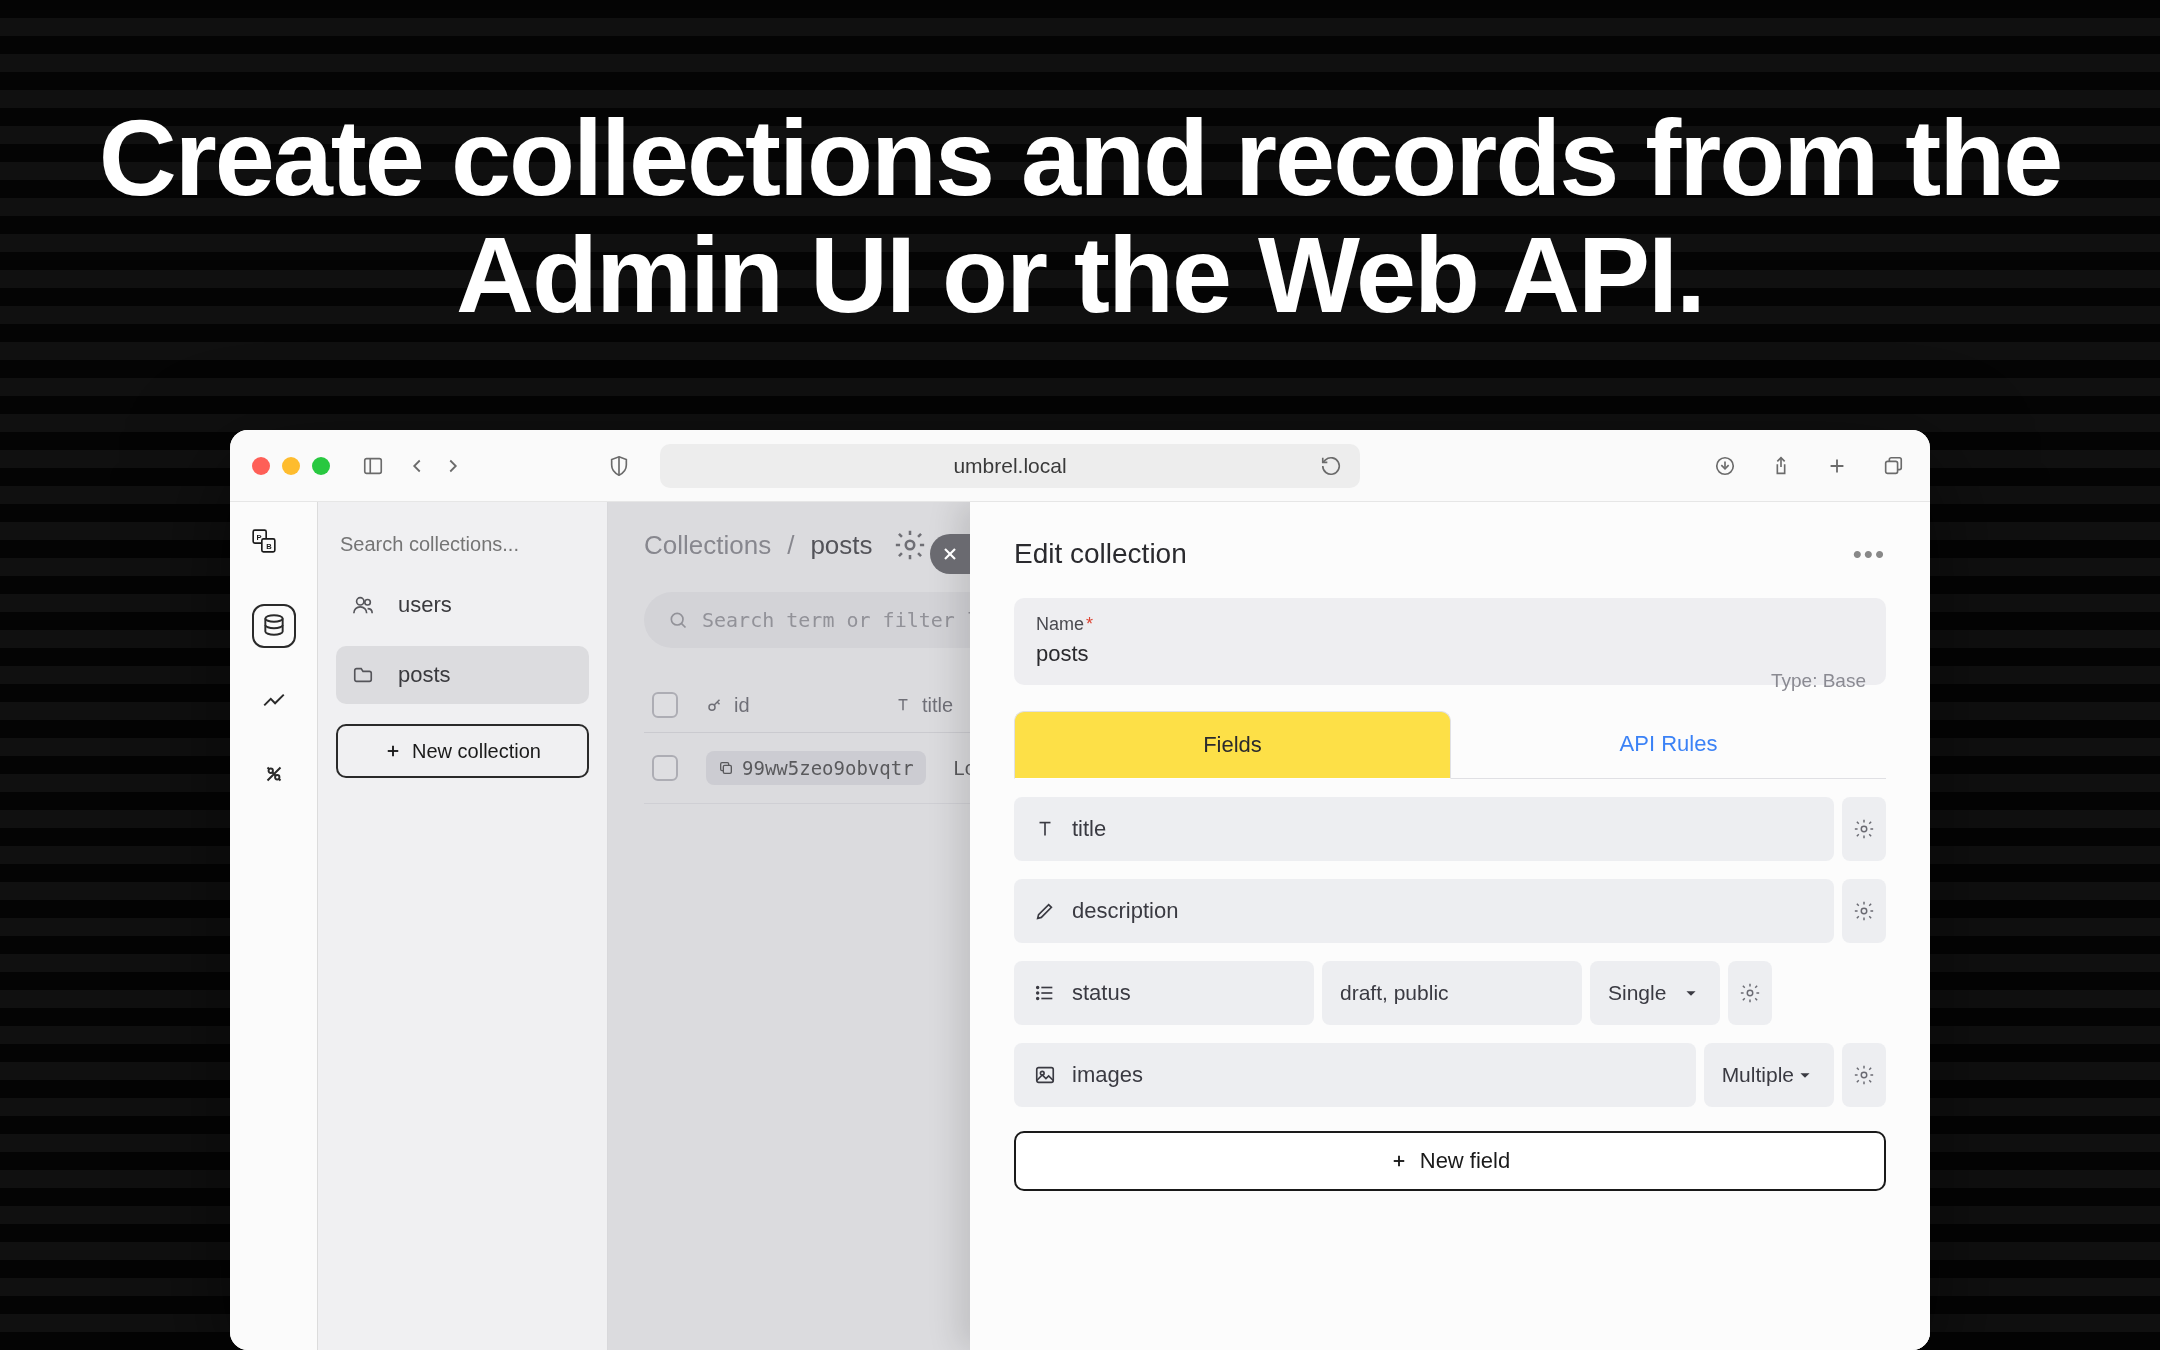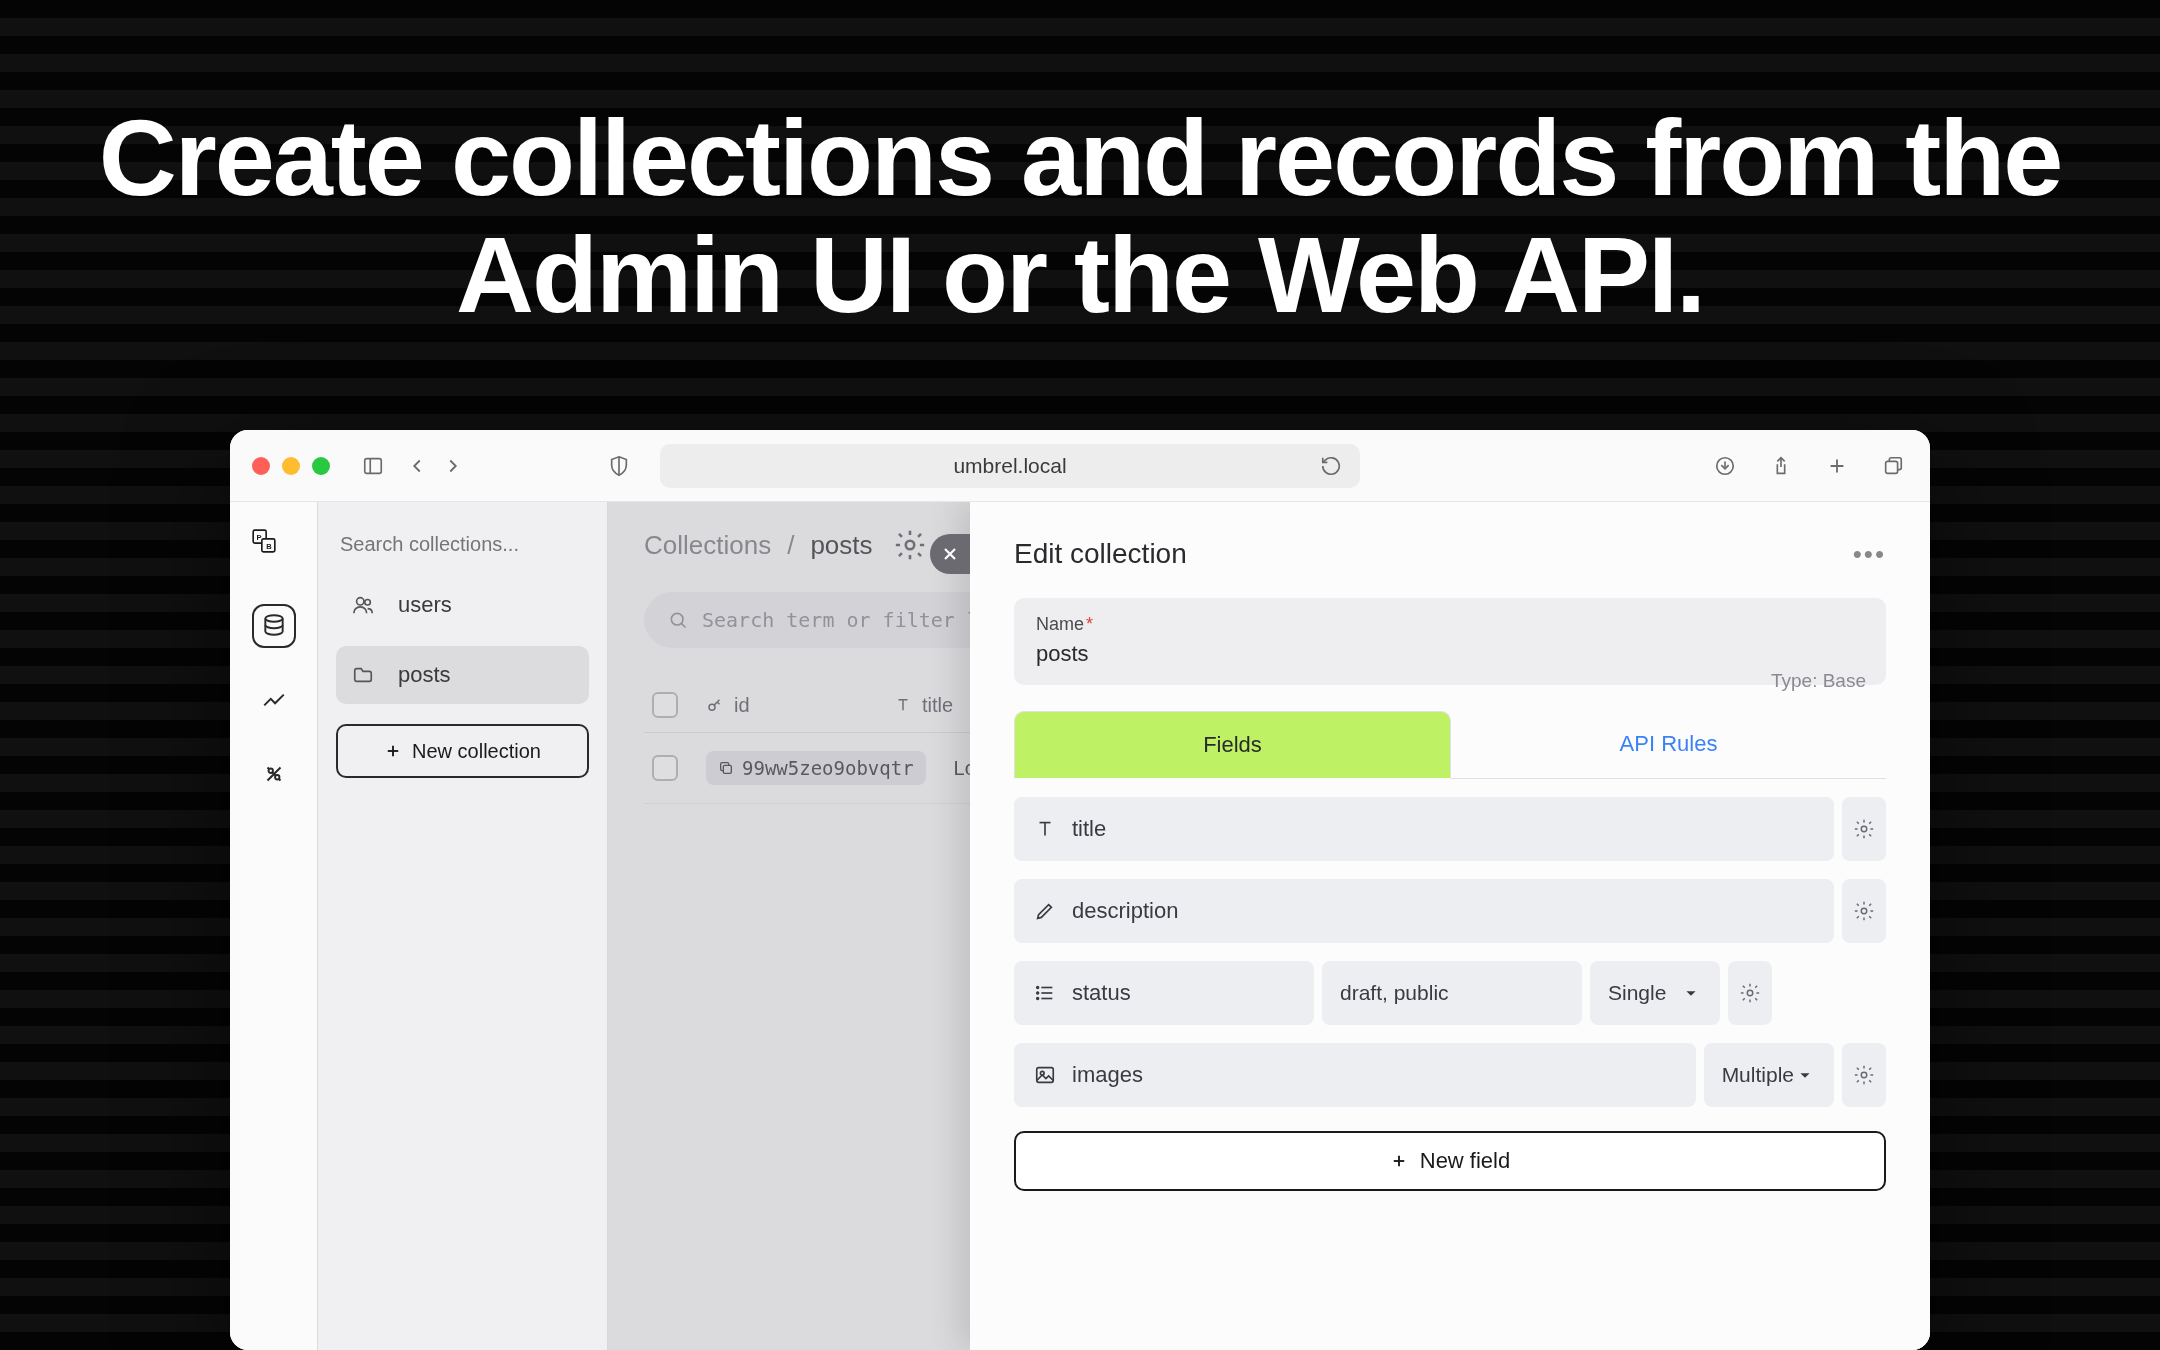--- a/index.html
+++ b/index.html
@@ -156,21 +156,21 @@
   padding: 16px 22px 18px;
   position:relative;
 }
 .name-label { font-size:18px; color:#4a4a50;}
 .name-label .req { color:#d43; margin-left:2px;}
 .name-val { font-size:22px; color:#2a2a2e; margin-top:6px;}
 .type-badge { position:absolute; right:20px; top:26px; color:#8a8a92; font-size:19px;margin-top:46px;}
 
 .tabs { display:flex; margin-top: 26px; border-bottom:1px solid #e0e0e4;}
 .tab { flex:1; text-align:center; padding:20px 0; font-size:22px; color:#3b82f6; cursor:pointer;}
-.tab.active { background:#bef264; color:#2a2a2e; border:1px solid #e0e0e4; border-bottom:1px solid #fff; border-radius:10px 10px 0 0; margin-bottom:-1px; font-weight:500;}
+.tab.active { background:#fde047; color:#2a2a2e; border:1px solid #e0e0e4; border-bottom:1px solid #fff; border-radius:10px 10px 0 0; margin-bottom:-1px; font-weight:500;}
 
 .sysfields { margin-top:26px; font-size:20px; color:#4a4a52;}
 .sysfields .tag { background:#eeeef1; border-radius:6px; padding:3px 10px; font-family:ui-monospace,monospace; font-size:18px; color:#3a3a40;}
 
 .field-row {
   margin-top: 18px;
   display:flex; align-items:stretch; gap:0;
 }
 .field-main {
   flex:1;

